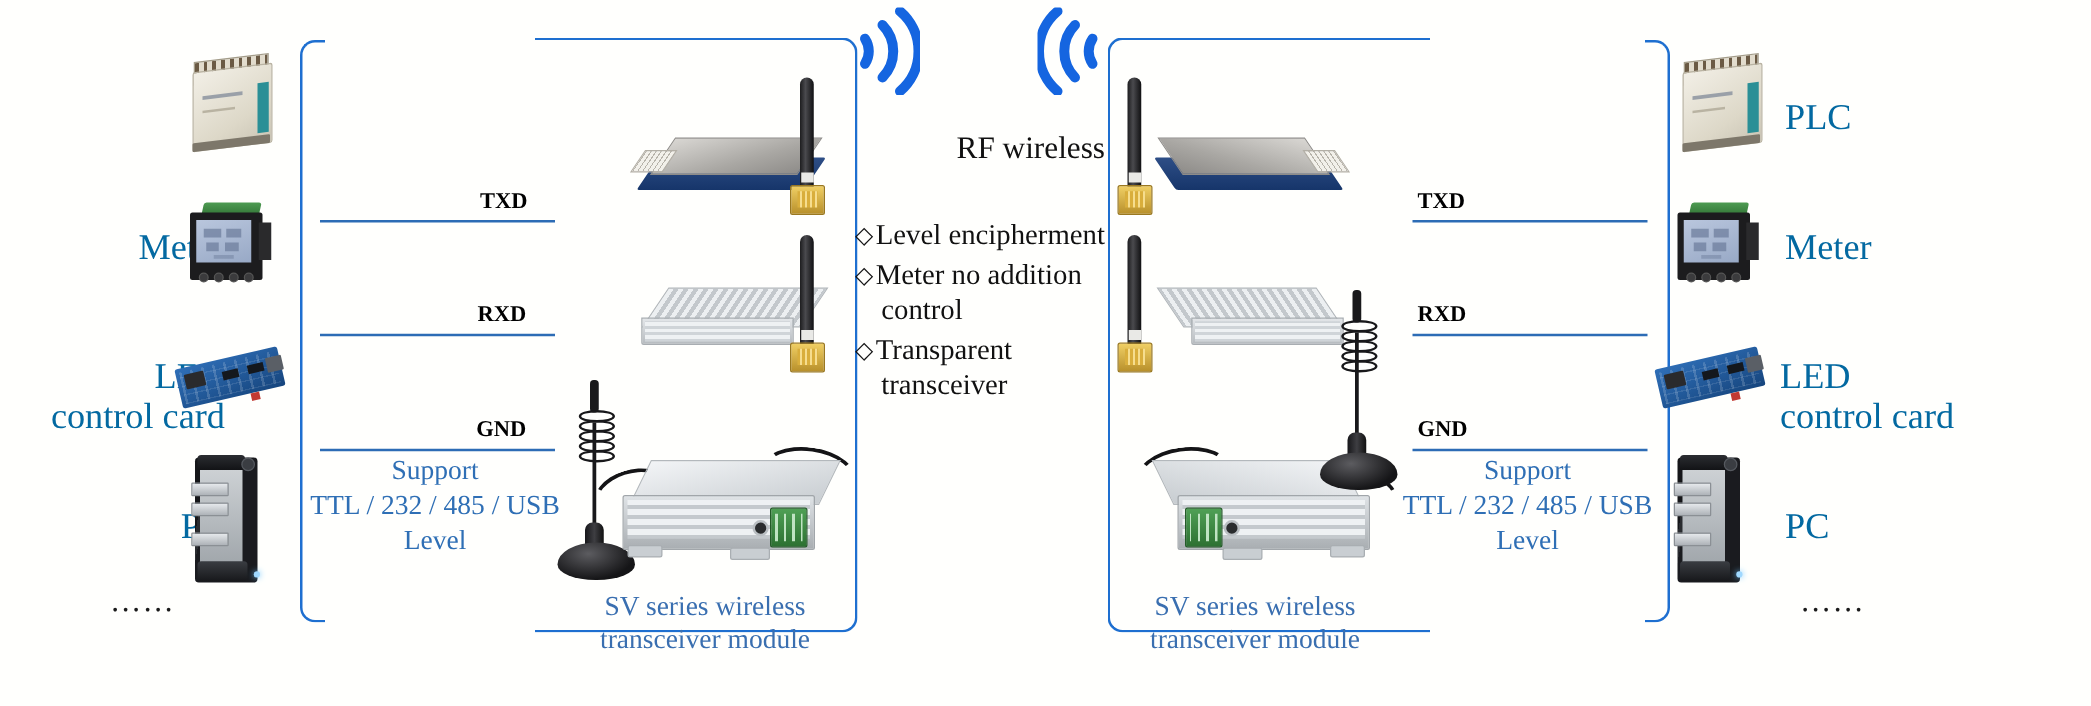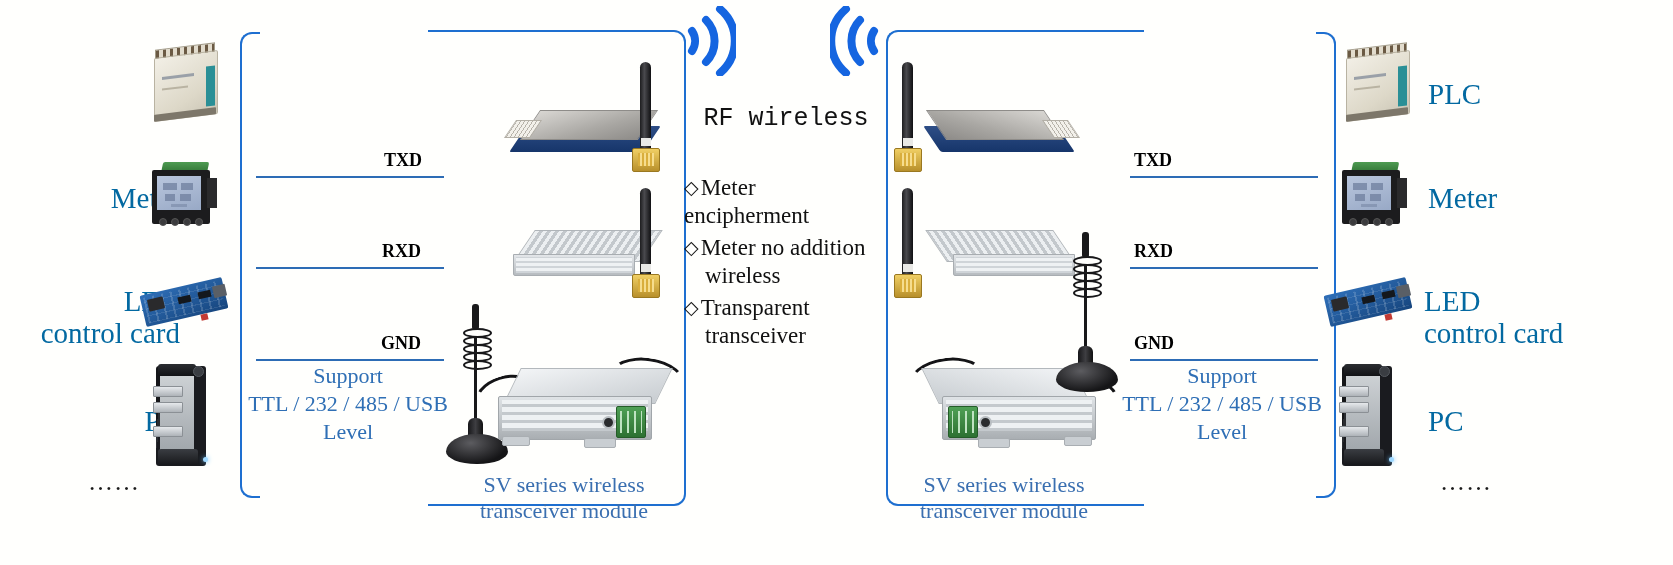--- a/index.html
+++ b/index.html
@@ -11,22 +11,22 @@
   
   .devlabel{font-size:29px;color:#0369a1;line-height:1.12;text-align:center;
             font-family:"Liberation Serif",serif;}
   .dots{font-size:25px;color:#1a1a1a;letter-spacing:1px;}
   .siglabel{font-size:18px;font-weight:bold;color:#000;
             font-family:"Liberation Serif",serif;}
   .bluetext{color:#2f6fb5;font-size:22px;line-height:1.28;text-align:center;
             font-family:"Liberation Serif",serif;}
   .caption{color:#3a6fb0;font-size:22px;line-height:1.2;text-align:center;
            font-family:"Liberation Serif",serif;}
-  .rftitle{font-size:25px;color:#111;line-height:1.18;text-align:center;
-           font-family:Liberation Mono, monospace;}
+  .rftitle{font-size:25px;color:#111;line-height:1.18;text-align:right;
+           font-family:Liberation Serif, serif;}
   .feat{font-size:23px;color:#111;line-height:1.22;
         font-family:"Liberation Serif",serif;}
   .feat .dia{font-size:19px;margin-right:2px;vertical-align:1px;}
   .feat .cont{display:block;padding-left:21px;}
 
   
   .hline{background:#2d6cb5;height:2px;}
   .brk{position:absolute;border-color:#1e6fd0;border-style:solid;}
   .brk-left{border-width:2px 0 2px 2px;border-radius:12px 0 0 12px;border-right:none;}
   .brk-right{border-width:2px 2px 2px 0;border-radius:0 12px 12px 0;border-left:none;}
@@ -319,25 +319,25 @@
       </g>
     </svg>
   </div>
 
   <div class="abs rftitle" style="left:688px;top:104px;width:196px;">
     <div>RF wireless</div>
   </div>
 
   <div class="abs" style="left:684px;top:174px;width:200px;">
     <div class="feat" style="margin-bottom:4px;">
-      <span class="dia">◇</span><span>Meter encipherment</span>
+      <span class="dia">◇</span><span>Level encipherment</span>
     </div>
     <div class="feat" style="margin-bottom:4px;">
       <span class="dia">◇</span><span>Meter no addition</span>
-      <span class="cont">wireless</span>
+      <span class="cont">control</span>
     </div>
     <div class="feat">
       <span class="dia">◇</span><span>Transparent</span>
       <span class="cont">transceiver</span>
     </div>
   </div>
 
   <div class="brk brk-left" style="left:886px;top:30px;width:256px;height:472px;"></div>
 
   <div class="abs ant" style="left:890px;top:62px;">

